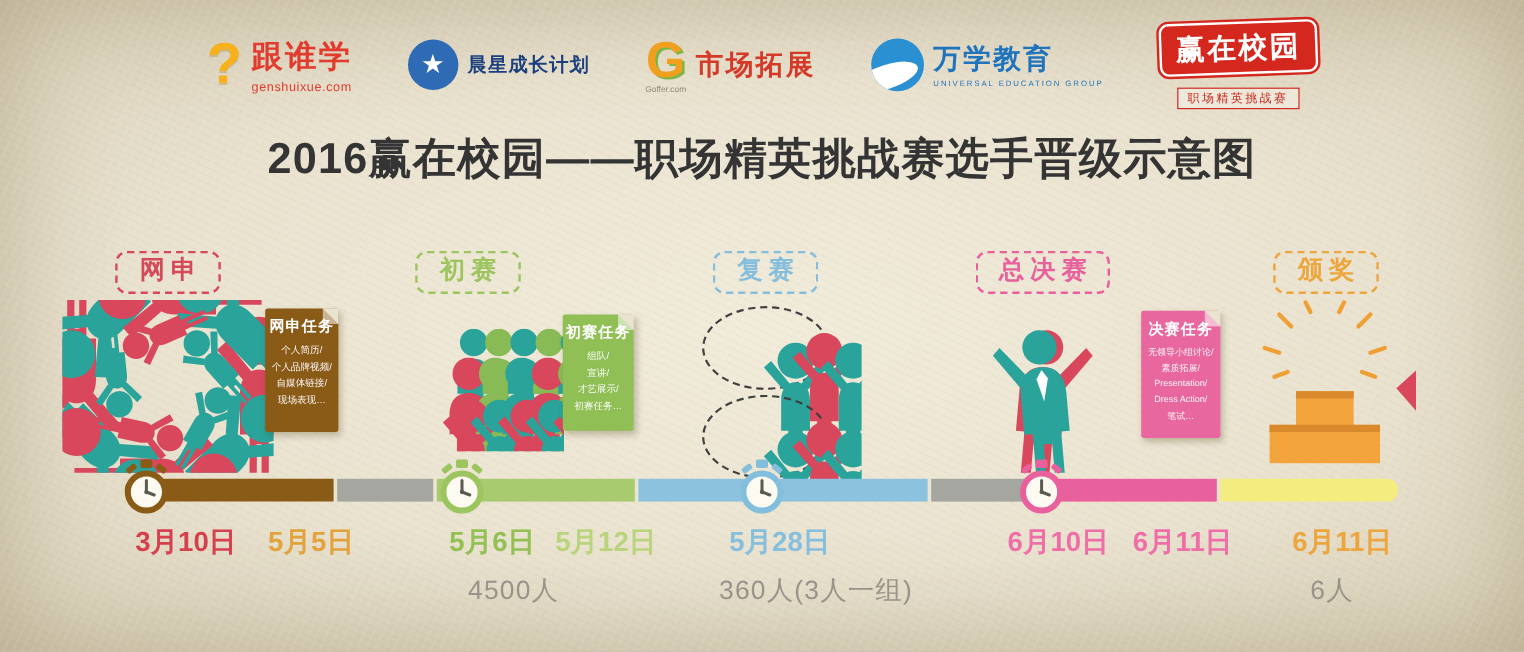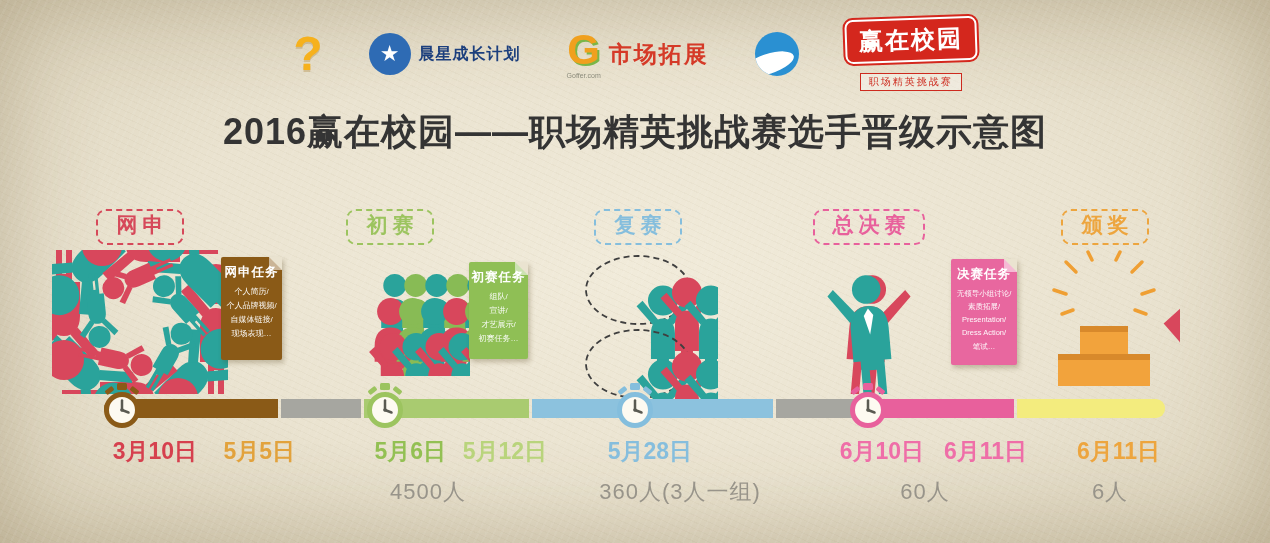--- a/index.html
+++ b/index.html
@@ -103,38 +103,46 @@
         <path d="M30 28 C19 28 14 36 14 47 L14 74 L20 74 L20 112 L27 112 L27 82 L33 82 L33 112 L40 112 L40 74 L46 74 L46 47 C46 36 41 28 30 28 Z"></path>
         <path d="M40 34 L58 12 L63 17 L46 41 Z"></path>
         <path d="M30 30 L26 36 L30 52 L34 36 Z" fill="#fff"></path>
       </symbol>
     </defs>
   </svg>
 
   <header class="logos">
     <div class="logo">
       <span class="gsx-mark">?</span>
+      <span class="logo-col">
+        <span class="gsx-name">跟谁学</span>
+        <span class="gsx-sub">genshuixue.com</span>
+      </span>
     </div>
     <div class="logo">
       <span class="cx-circle">
           <span>★</span>
         </span>
       <span class="cx-name">晨星成长计划</span>
     </div>
     <div class="logo">
       <span class="logo-col" style="align-items:center">
         <span class="zd-mark">G</span>
         <span class="zd-caption">Goffer.com</span>
       </span>
       <span class="zd-name">市场拓展</span>
     </div>
     <div class="logo">
       <span class="wx-circle">
           <span class="wx-swoosh"></span>
         </span>
+      <span class="logo-col">
+        <span class="wx-name">万学教育</span>
+        <span class="wx-sub">UNIVERSAL EDUCATION GROUP</span>
+      </span>
     </div>
     <div class="logo yz-col">
       <span class="yz-badge">赢在校园</span>
       <span class="yz-sub">职场精英挑战赛</span>
     </div>
   </header>
 
   <h1 class="title">2016赢在校园——职场精英挑战赛选手晋级示意图</h1>
 
   <div class="badge" style="left:96px;width:88px;color:#d6495a">
@@ -381,16 +389,15 @@
   <div class="date c-orange" style="left:185px">5月5日</div>
   <div class="date c-green" style="left:336px">5月6日</div>
   <div class="date c-lgreen" style="left:437px">5月12日</div>
   <div class="date c-blue" style="left:582px">5月28日</div>
   <div class="date c-pink" style="left:814px">6月10日</div>
   <div class="date c-pink" style="left:917px">6月11日</div>
   <div class="date c-dorange" style="left:1050px">6月11日</div>
 
   <div class="count" style="left:353px;width:150px">4500人</div>
   <div class="count" style="left:590px;width:180px">360人(3人一组)</div>
-  <div class="count" style="left:850px;width:150px">60人</div>
   <div class="count" style="left:1035px;width:150px">6人</div>
 
 </div>
 
 </body></html>

